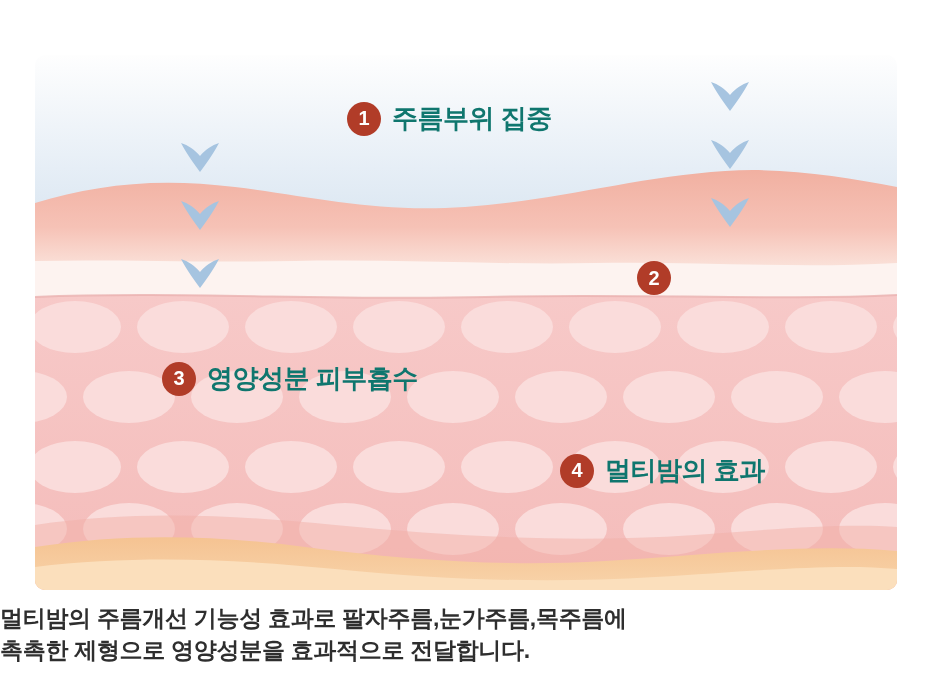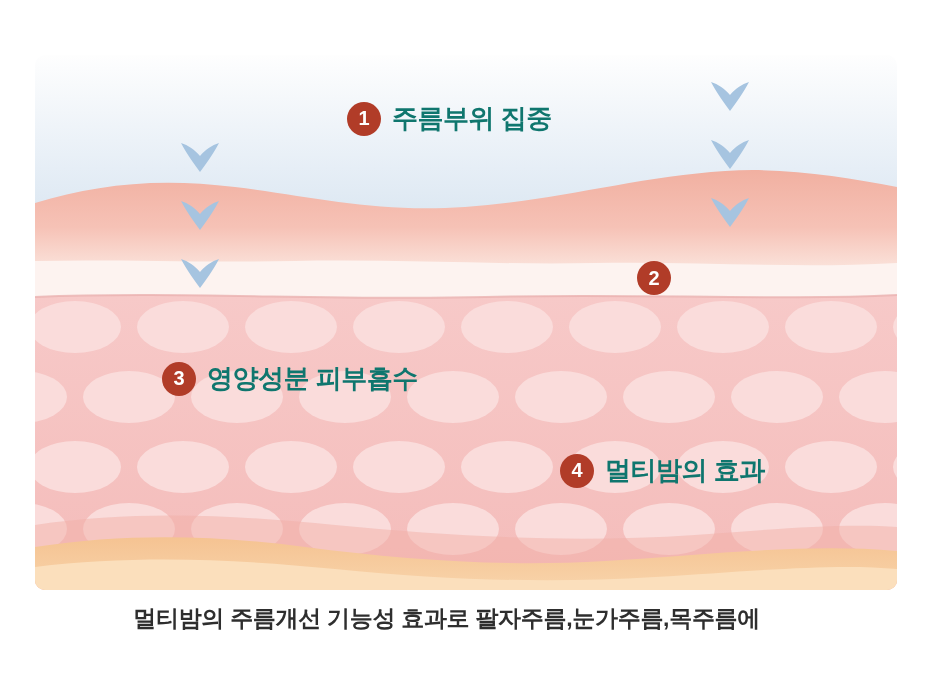--- a/index.html
+++ b/index.html
@@ -48,21 +48,21 @@
   }
   .c1 { left: 312px; top: 46px; }
   .c2 { left: 602px; top: 206px; }
   .c3 { left: 127px; top: 306px; }
   .c4 { left: 525px; top: 398px; }
 
   .caption {
     position: absolute;
     left: 0; top: 602px;
     width: 760px;
-    text-align: right;
+    text-align: left;
     font-size: 23px;
     font-weight: 600;
     color: #2e2e2e;
     line-height: 32px;
     letter-spacing: -0.3px;
   }
 </style>
 </head>
 <body>
 
@@ -147,15 +147,16 @@
       <span class="callout-label">영양성분 피부흡수</span>
     </div>
     <div class="callout c4">
       <span class="badge">4</span>
       <span class="callout-label">멀티밤의 효과</span>
     </div>
   </div>
 
   <div class="caption">
     <div>멀티밤의 주름개선 기능성 효과로 팔자주름,눈가주름,목주름에</div>
+    <div>촉촉한 제형으로 영양성분을 효과적으로 전달합니다.</div>
   </div>
 
 </div>
 
 </body></html>

